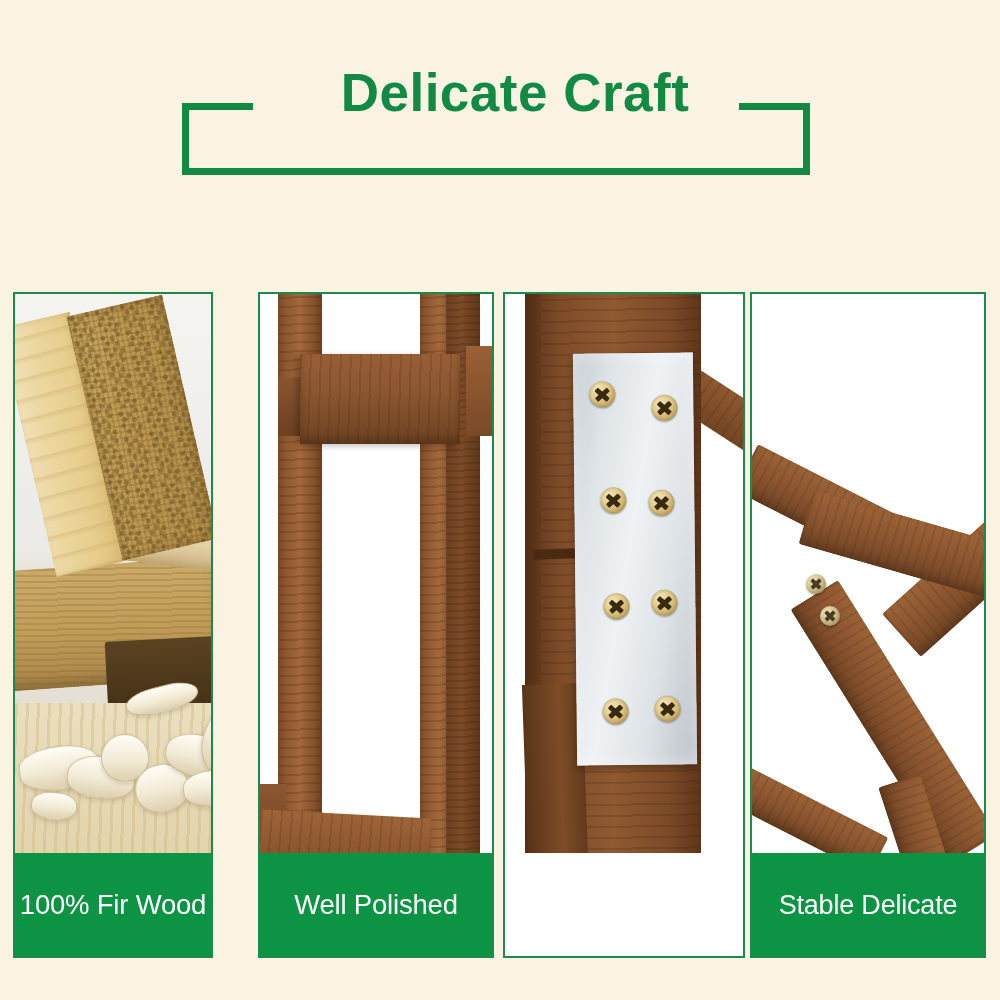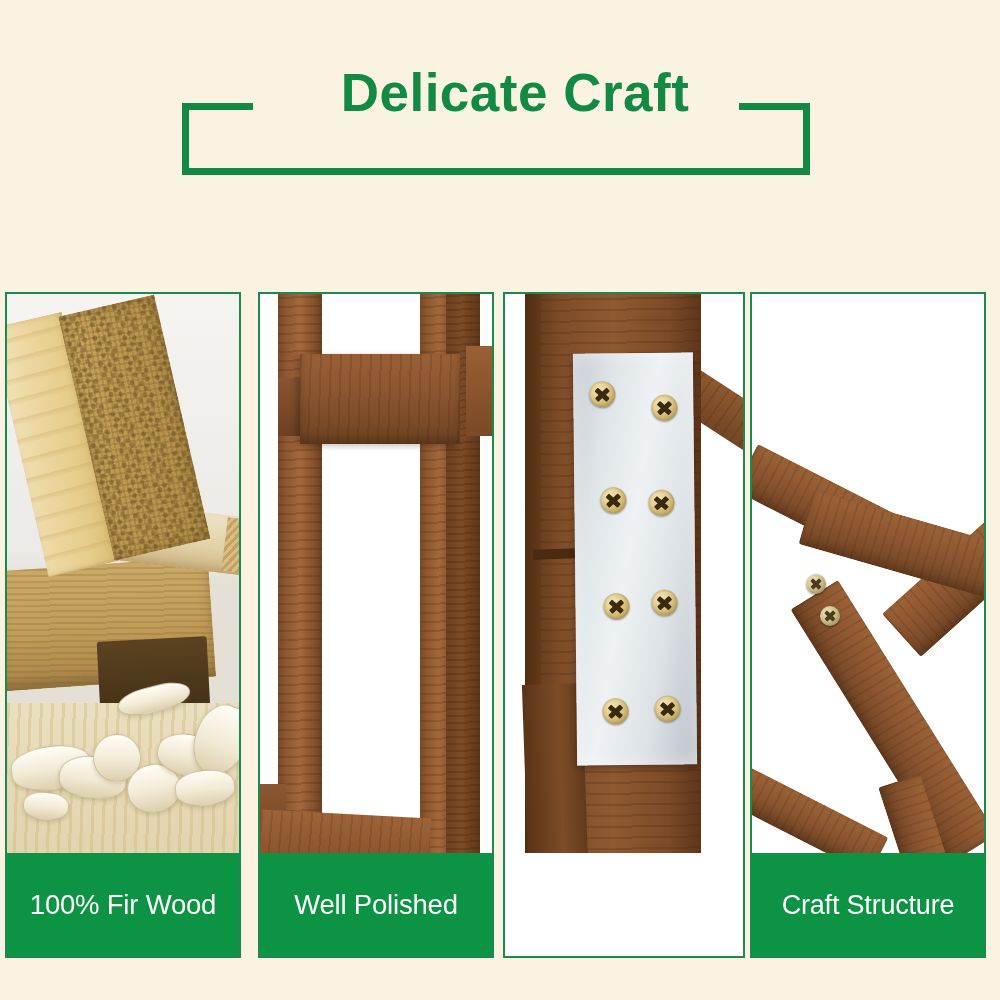--- a/index.html
+++ b/index.html
@@ -66,21 +66,21 @@
   }
   .panel {
     position: absolute;
     top: 0;
     height: 666px;
     border: 2px solid #1c8a4f;
     box-sizing: border-box;
     background: #ffffff;
     overflow: hidden;
   }
-  .p1 { left: 5px;  width: 236px; text-decoration: underline; }
+  .p1 { left: 13px;  width: 200px; text-decoration: underline; }
   .p2 { left: 258px; width: 236px; }
   .p3 { left: 503px; width: 242px; }
   .p4 { left: 750px; width: 236px; }
 
   .photo {
     position: absolute;
     left: 0;
     top: 0;
     right: 0;
     bottom: 103px;
@@ -443,16 +443,16 @@
       <div class="pane4-bg"></div>
       <div class="beam p4-b1"></div>
       <div class="beam p4-b2"></div>
       <div class="beam p4-b3"></div>
       <div class="beam p4-b4"></div>
       <div class="beam p4-b5"></div>
       <div class="beam p4-b6"></div>
       <div class="p4-screw p4-s1"></div>
       <div class="p4-screw p4-s2"></div>
     </div>
-    <div class="caption wide">Craft Structure</div>
+    <div class="caption wide">Stable Delicate</div>
   </div>
 
 </div>
 
 </body></html>

